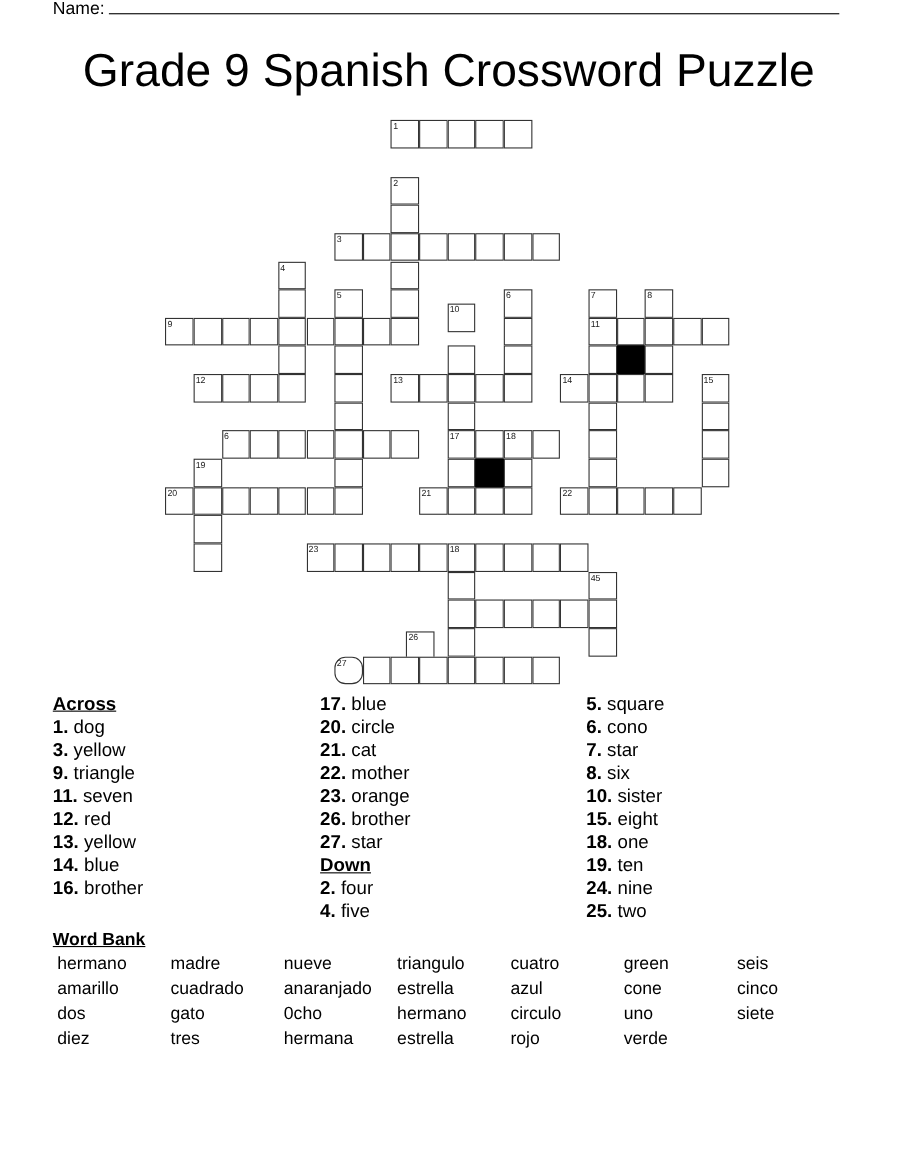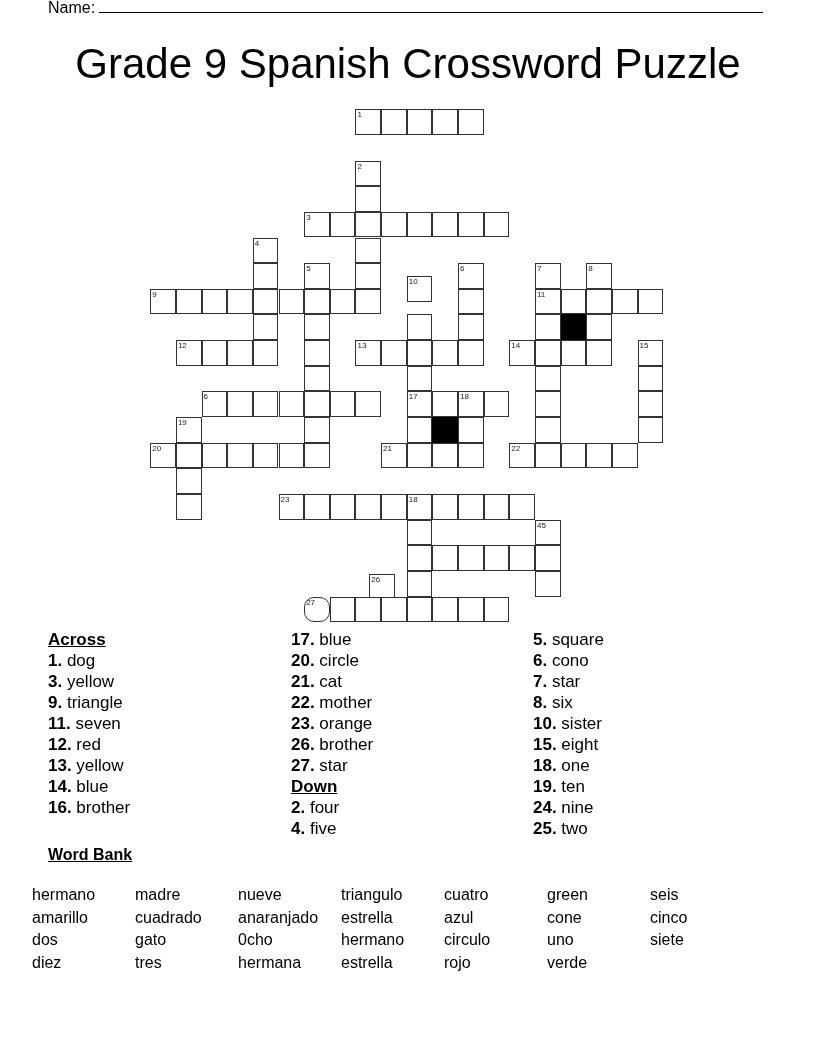--- a/index.html
+++ b/index.html
@@ -9,21 +9,21 @@
   .title { position:absolute; left:0; width:816px; top:40px; text-align:center; font-size:42px; }
   .grid { position:absolute; left:151px; top:110px; width:520px; height:520px; }
   .cell { position:absolute; width:25.65px; height:25.65px; box-sizing:border-box; border:1.5px solid #333; background:#fff; margin-left:-0.75px; margin-top:-0.75px; }
   .cell.black { background:#000; border-color:#000; }
   .cell .num { position:absolute; left:1px; top:0px; font-size:8px; line-height:9px; color:#222; }
   .clues { position:absolute; font-size:17px; line-height:21px; }
   .clue { white-space:nowrap; }
   .clue b { font-weight:bold; }
   .heading { font-weight:bold; text-decoration:underline; }
   .wb-head { position:absolute; left:48px; top:846px; font-size:16px; font-weight:bold; text-decoration:underline; }
-  .wb { position:absolute; left:32px; top:868px; font-size:16px;margin-top:18px; }
+  .wb { position:absolute; left:52px; top:868px; font-size:16px; }
   .wb-row { display:flex; height:22.5px; }
   .wb-cell { width:103px; white-space:nowrap; }
 </style>
 </head>
 <body>
 
 <div class="name-line">
   <span>Name:</span><span class="blank"></span>
 </div>
 

